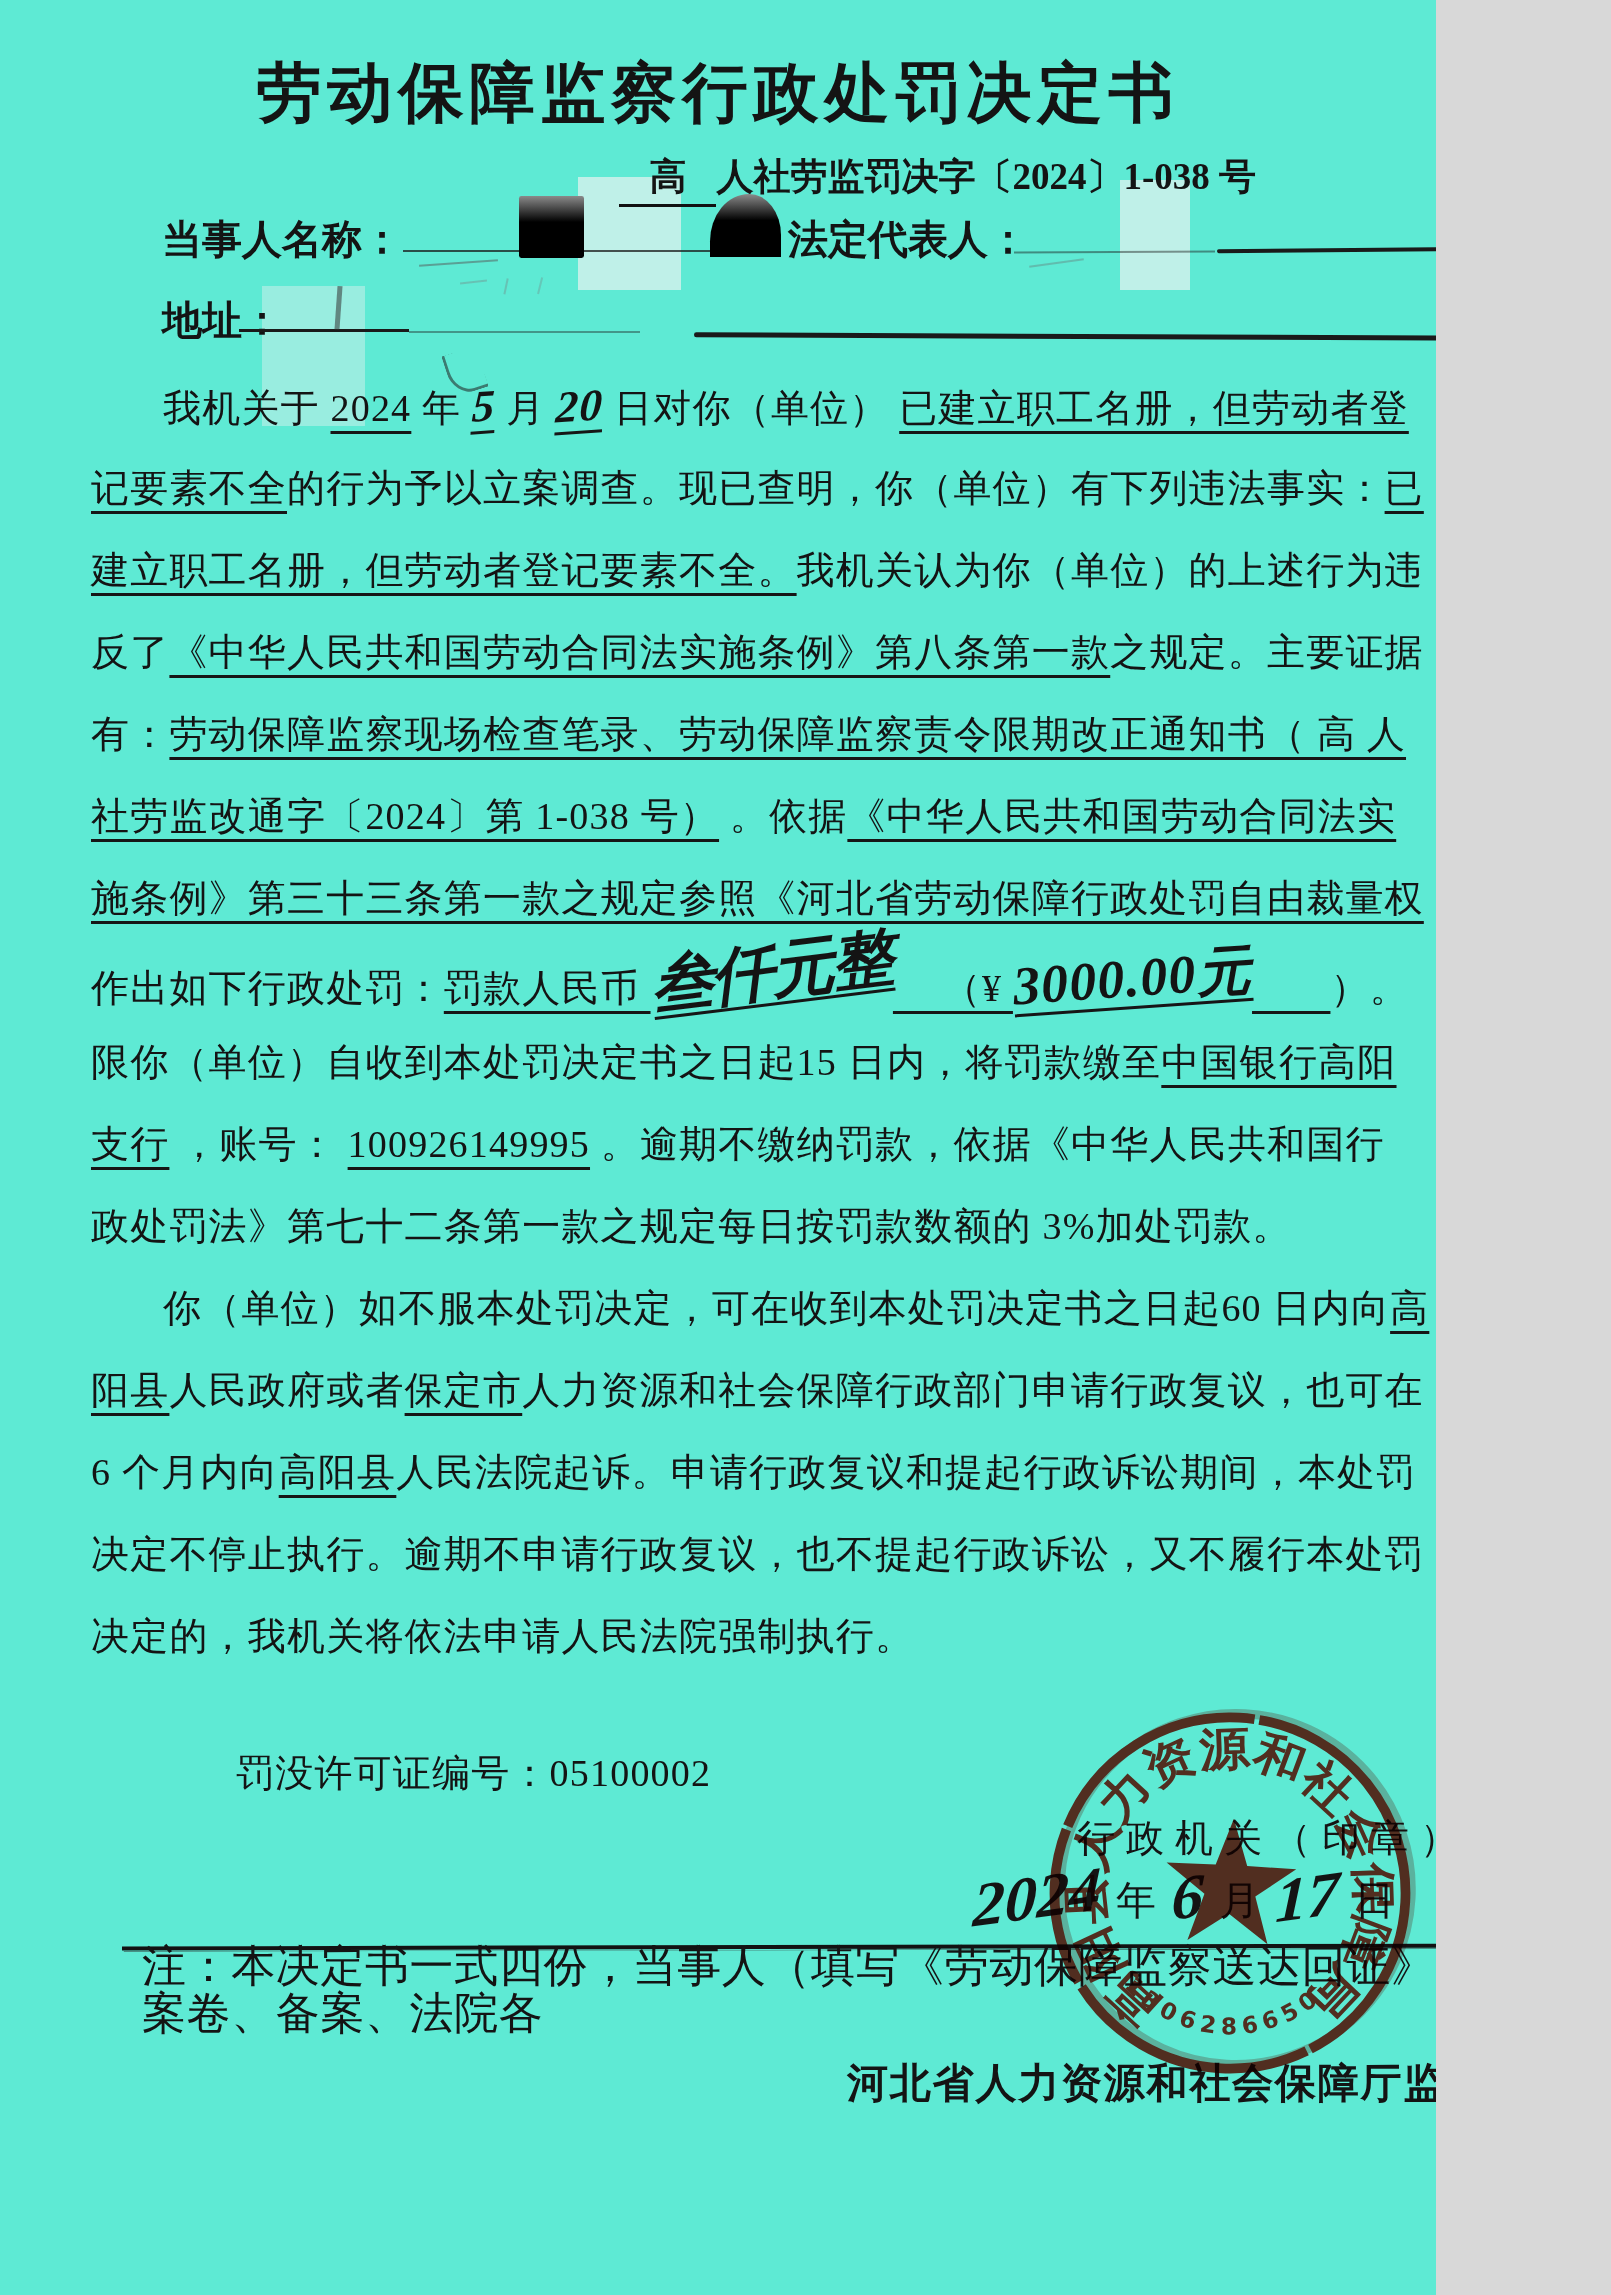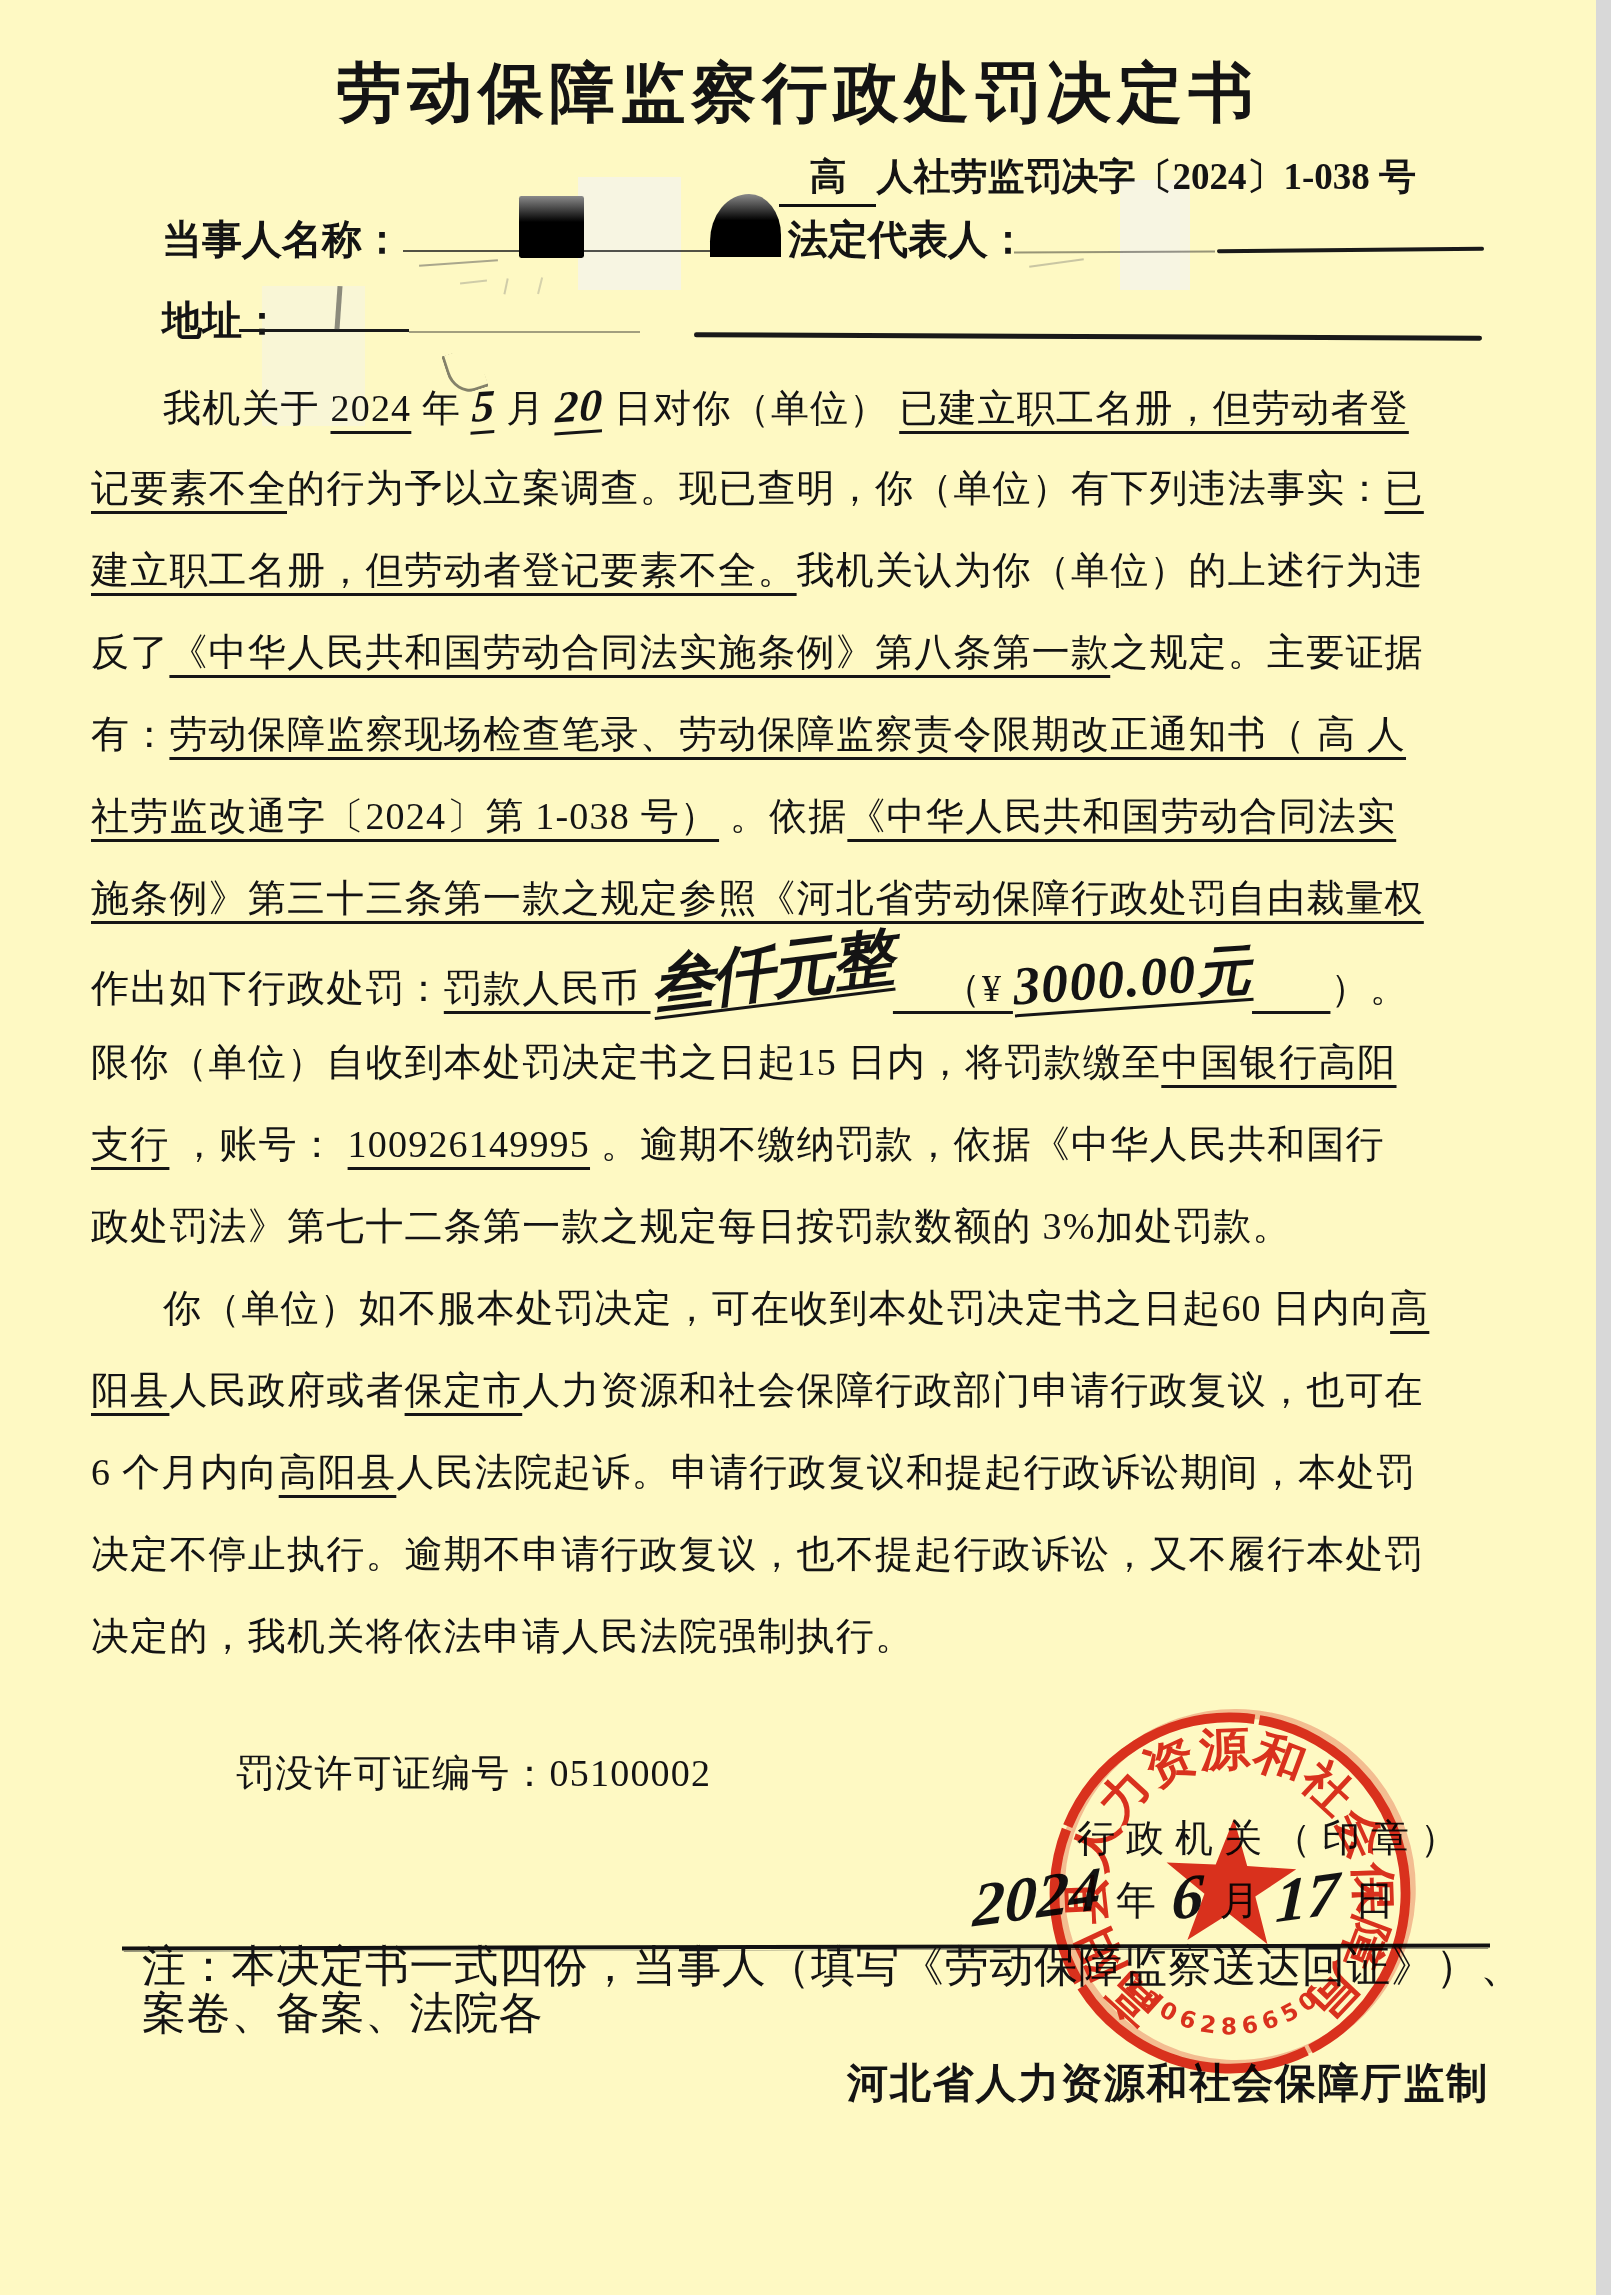--- a/index.html
+++ b/index.html
@@ -1,16 +1,16 @@
 <!DOCTYPE html>
 <html style="font-size:9.7px"><head>
 <meta charset="utf-8">
 <style>
   html,body{margin:0;padding:0;background:#d8d8d8;}
-  .page{position:relative;width:1596px;height:2295px;background:#fef9c3;overflow:hidden;
+  .page{position:relative;width:1436px;height:2295px;background:#5eead4;overflow:hidden;
         font-family:"Liberation Serif","DejaVu Serif",serif;color:#141414;}
   
   .band{position:absolute;background:#f3f3f3;opacity:.65;}
   
   .title{position:absolute;top:49px;left:0;right:0;text-align:center;
          font-size:65px;font-weight:900;letter-spacing:6px;white-space:nowrap;}
   .docnum{position:absolute;top:152px;right:180px;font-size:37px;white-space:nowrap;font-weight:600;}
   .docnum .blank{display:inline-block;min-width:85px;text-align:center;
                  border-bottom:3.7px solid #111;padding:0 6px 2.4px;}
   

